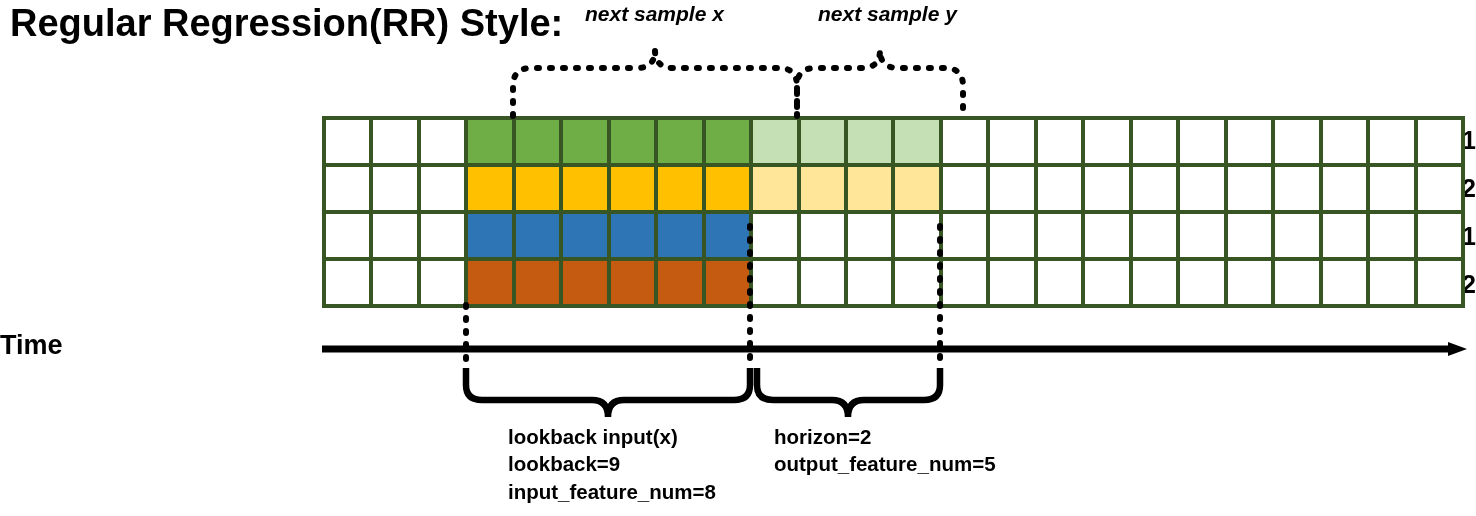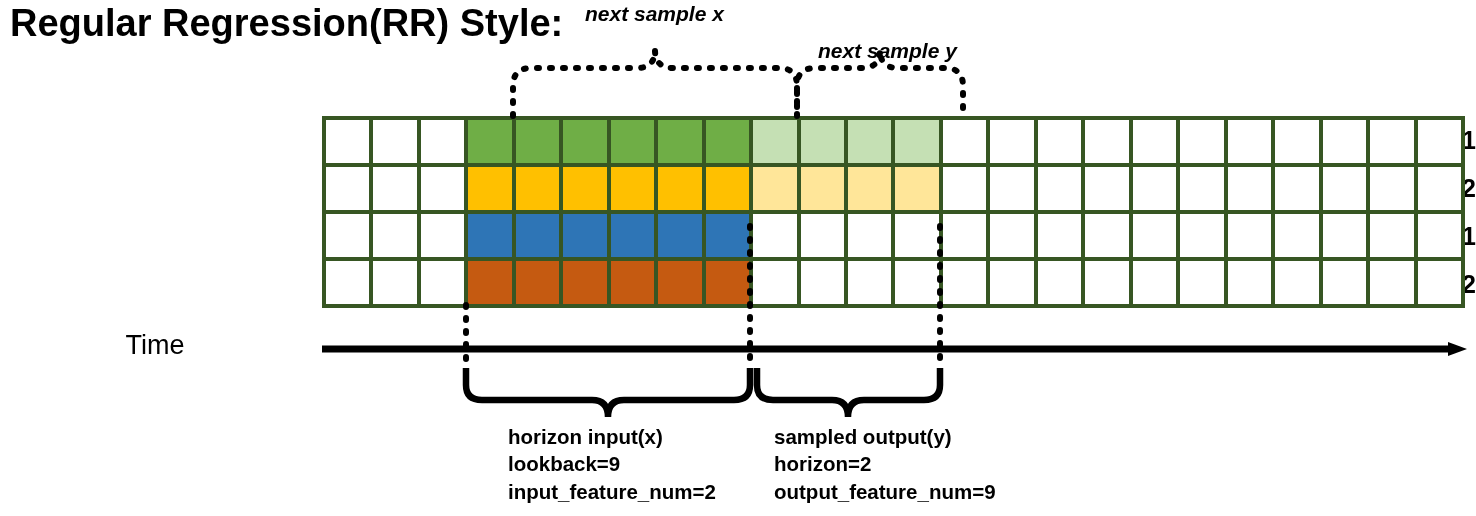--- a/index.html
+++ b/index.html
@@ -21,32 +21,32 @@
   .c-amberL{background:#FFE699;}
   .c-blue{background:#2E75B6;}
   .c-orange{background:#C55A11;}
 
   
   .rowlabel{position:absolute;right:0;width:310px;text-align:right;
             font-size:25px;font-weight:700;line-height:1;white-space:nowrap;}
   #lbl0{top:128px;} #lbl1{top:176px;} #lbl2{top:224px;} #lbl3{top:272px;}
 
   
-  #time-label{position:absolute;left:0;width:310px;text-align:center;top:330px;
-              font-size:27px;font-weight:400;}
+  #time-label{position:absolute;left:0;width:310px;text-align:left;top:330px;
+              font-size:27px;font-weight:700;}
   #time-axis{position:absolute;left:322px;top:342px;width:1145px;height:14px;}
 
   
   svg.overlay{position:absolute;left:0;top:0;width:1476px;height:516px;
               pointer-events:none;overflow:visible;}
 
   .toplabel{position:absolute;font-size:21px;font-style:italic;font-weight:700;
             white-space:nowrap;}
   #tl-x{left:585px;top:2px;}
-  #tl-y{left:818px;top:2px;margin-top:37px;}
+  #tl-y{left:818px;top:2px;}
 
   .botblock{position:absolute;font-size:20.5px;font-weight:600;line-height:1.33;
             white-space:nowrap;}
   #bb-x{left:508px;top:423px;}
   #bb-y{left:774px;top:423px;}
 </style>
 </head>
 <body>
 
 <div id="title">Regular Regression(RR) Style:</div>
@@ -180,22 +180,21 @@
   <line x1="940" y1="226" x2="940" y2="368" stroke="#000" stroke-width="6" stroke-dasharray="2 11" stroke-linecap="round"></line>
 
   <path fill="none" stroke="#000" stroke-width="6.5" stroke-linecap="butt" d="M466,368 L466,385 Q466,400 482,400 L592,400 Q608,400 608,417
            Q608,400 624,400 L734,400 Q750,400 750,385 L750,368"></path>
 
   <path fill="none" stroke="#000" stroke-width="6.5" stroke-linecap="butt" d="M757,368 L757,385 Q757,400 773,400 L832,400 Q848,400 848,417
            Q848,400 864,400 L924,400 Q940,400 940,385 L940,368"></path>
 </svg>
 
 <div class="botblock" id="bb-x">
-  <div>horizon input(x)</div>
+  <div>lookback input(x)</div>
   <div>lookback=9</div>
-  <div>input_feature_num=2</div>
+  <div>input_feature_num=8</div>
 </div>
 
 <div class="botblock" id="bb-y">
-  <div>sampled output(y)</div>
   <div>horizon=2</div>
-  <div>output_feature_num=9</div>
+  <div>output_feature_num=5</div>
 </div>
 
 </body></html>

